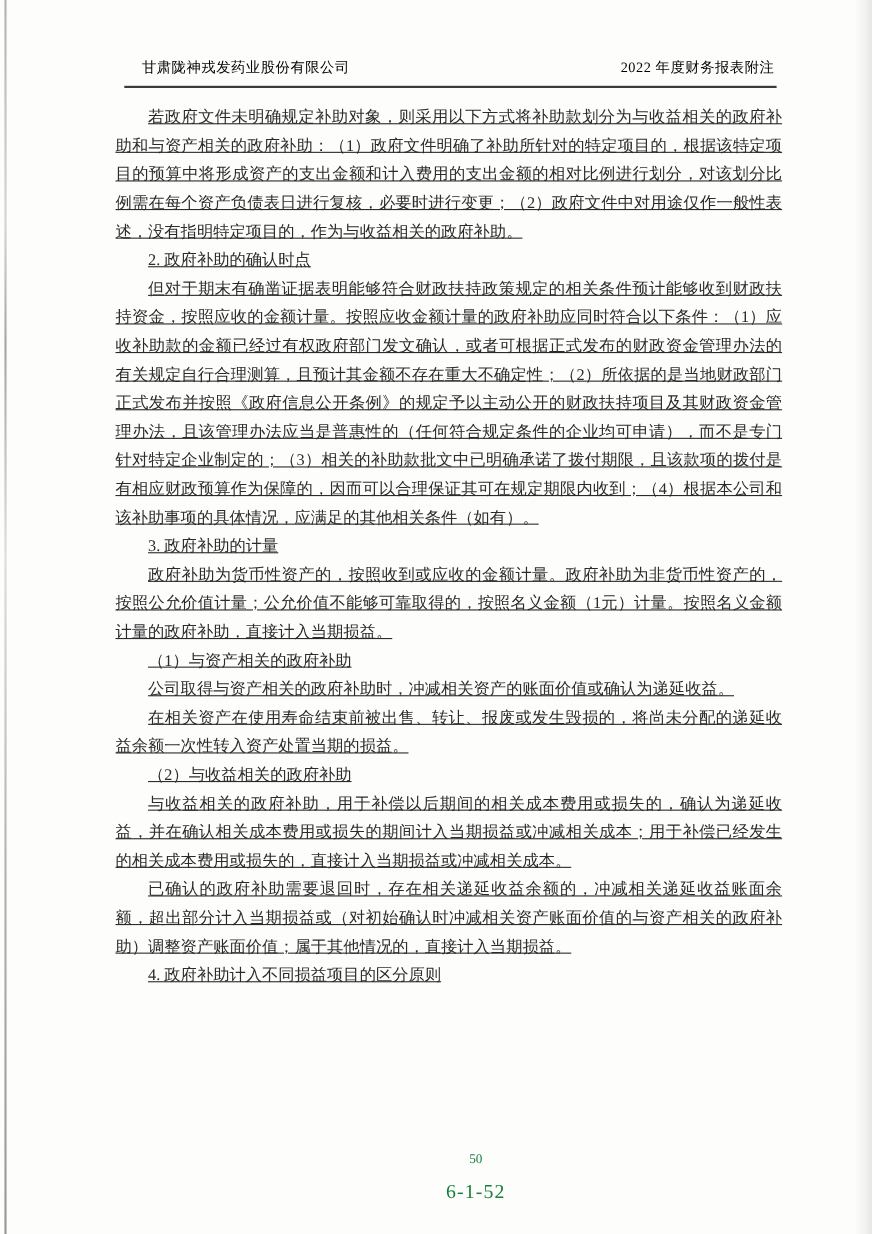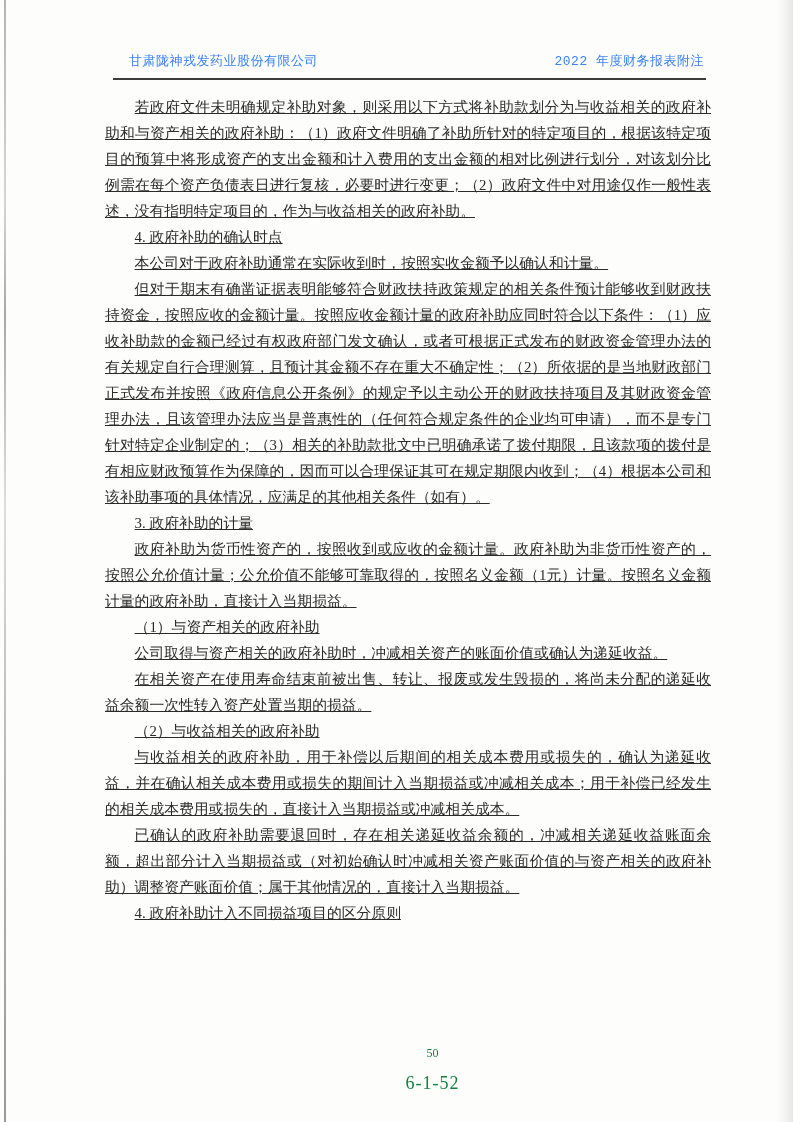--- a/index.html
+++ b/index.html
@@ -44,24 +44,23 @@
   .header {
     position: absolute;
     top: 52px;
     left: 113px;
     width: 593px;
     display: flex;
     justify-content: space-between;
     align-items: flex-end;
     font-size: 13px;
     letter-spacing: 0.5px;
-    color: #3b82f6;
+    color: #000000;
     border-bottom: 2px solid #3c3c3c;
     padding-bottom: 8px;
-    font-family: Liberation Mono, monospace;
   }
   .header .company {
     padding-left: 16px;
   }
   .header .doc-title {
     padding-right: 2px;
     text-align: right;
   }
   .content {
     position: absolute;
@@ -108,22 +107,21 @@
   <div class="scan-edge-left"></div>
   <div class="scan-edge-right"></div>
 
   <div class="header">
     <span class="company">甘肃陇神戎发药业股份有限公司</span>
     <span class="doc-title">2022 年度财务报表附注</span>
   </div>
 
   <div class="content">
     <p>若政府文件未明确规定补助对象，则采用以下方式将补助款划分为与收益相关的政府补助和与资产相关的政府补助：（1）政府文件明确了补助所针对的特定项目的，根据该特定项目的预算中将形成资产的支出金额和计入费用的支出金额的相对比例进行划分，对该划分比例需在每个资产负债表日进行复核，必要时进行变更；（2）政府文件中对用途仅作一般性表述，没有指明特定项目的，作为与收益相关的政府补助。</p>
-    <p>4. 政府补助的确认时点</p>
-    <p>本公司对于政府补助通常在实际收到时，按照实收金额予以确认和计量。</p>
+    <p>2. 政府补助的确认时点</p>
     <p>但对于期末有确凿证据表明能够符合财政扶持政策规定的相关条件预计能够收到财政扶持资金，按照应收的金额计量。按照应收金额计量的政府补助应同时符合以下条件：（1）应收补助款的金额已经过有权政府部门发文确认，或者可根据正式发布的财政资金管理办法的有关规定自行合理测算，且预计其金额不存在重大不确定性；（2）所依据的是当地财政部门正式发布并按照《政府信息公开条例》的规定予以主动公开的财政扶持项目及其财政资金管理办法，且该管理办法应当是普惠性的（任何符合规定条件的企业均可申请），而不是专门针对特定企业制定的；（3）相关的补助款批文中已明确承诺了拨付期限，且该款项的拨付是有相应财政预算作为保障的，因而可以合理保证其可在规定期限内收到；（4）根据本公司和该补助事项的具体情况，应满足的其他相关条件（如有）。</p>
     <p>3. 政府补助的计量</p>
     <p>政府补助为货币性资产的，按照收到或应收的金额计量。政府补助为非货币性资产的，按照公允价值计量；公允价值不能够可靠取得的，按照名义金额（1元）计量。按照名义金额计量的政府补助，直接计入当期损益。</p>
     <p>（1）与资产相关的政府补助</p>
     <p>公司取得与资产相关的政府补助时，冲减相关资产的账面价值或确认为递延收益。</p>
     <p>在相关资产在使用寿命结束前被出售、转让、报废或发生毁损的，将尚未分配的递延收益余额一次性转入资产处置当期的损益。</p>
     <p>（2）与收益相关的政府补助</p>
     <p>与收益相关的政府补助，用于补偿以后期间的相关成本费用或损失的，确认为递延收益，并在确认相关成本费用或损失的期间计入当期损益或冲减相关成本；用于补偿已经发生的相关成本费用或损失的，直接计入当期损益或冲减相关成本。</p>
     <p>已确认的政府补助需要退回时，存在相关递延收益余额的，冲减相关递延收益账面余额，超出部分计入当期损益或（对初始确认时冲减相关资产账面价值的与资产相关的政府补助）调整资产账面价值；属于其他情况的，直接计入当期损益。</p>
     <p>4. 政府补助计入不同损益项目的区分原则</p>

